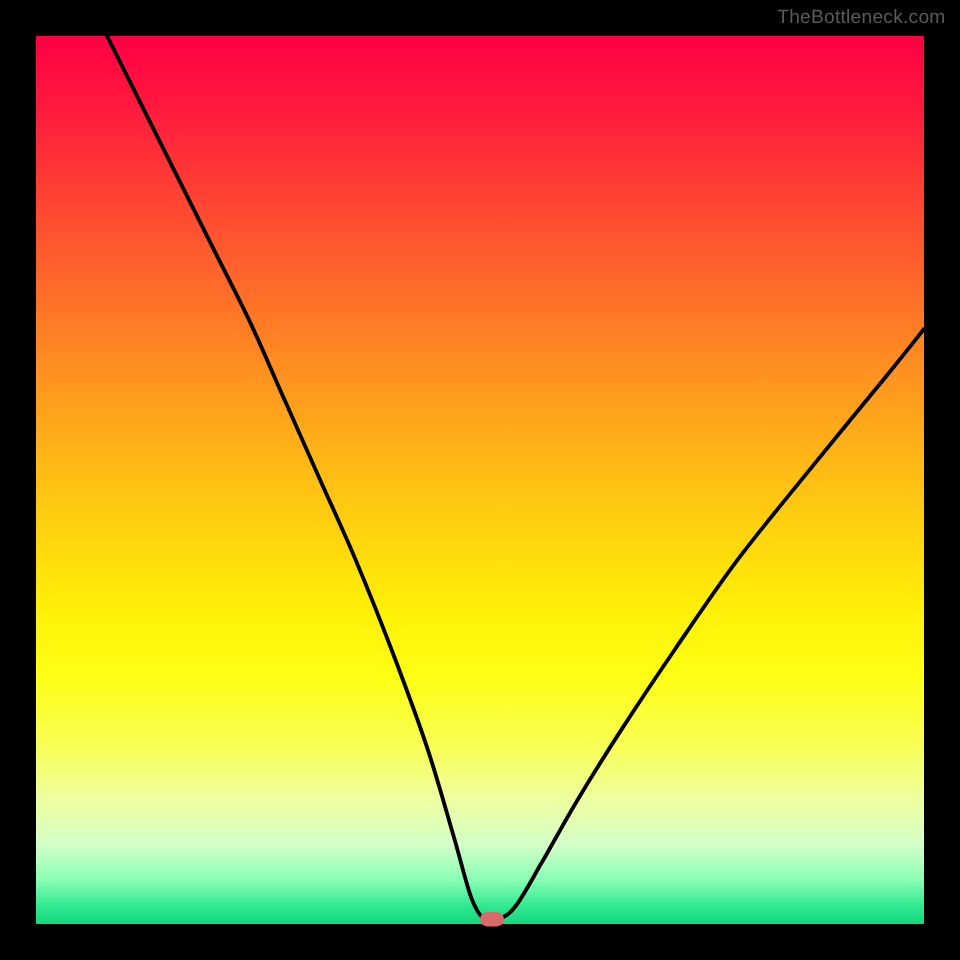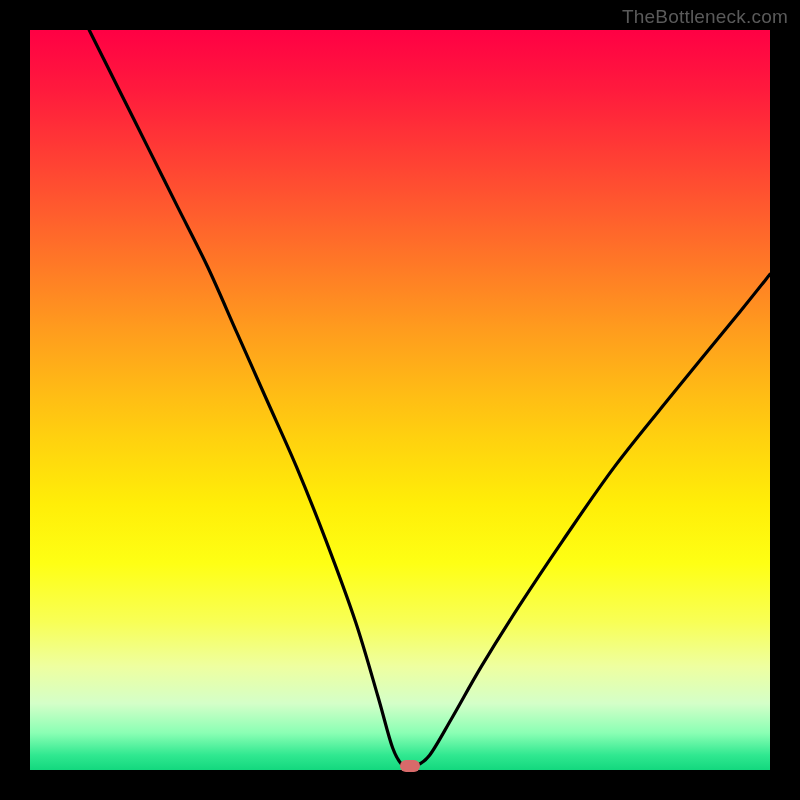--- a/index.html
+++ b/index.html
@@ -32,21 +32,21 @@
       #d4ffc8 91%,
       #8affb4 95%,
       #30e890 98%,
       #13d87e 100%);
   }
   .attribution {
     position: absolute;
     top: 6px;
     right: 12px;
     font-family: Arial, Helvetica, sans-serif;
-    font-size: 19px;
+    font-size: 16px;
     color: #5a5a5a;
     letter-spacing: 0.2px;
   }
   svg.curve {
     position: absolute;
     left: 0;
     top: 0;
     width: 740px;
     height: 740px;
   }

